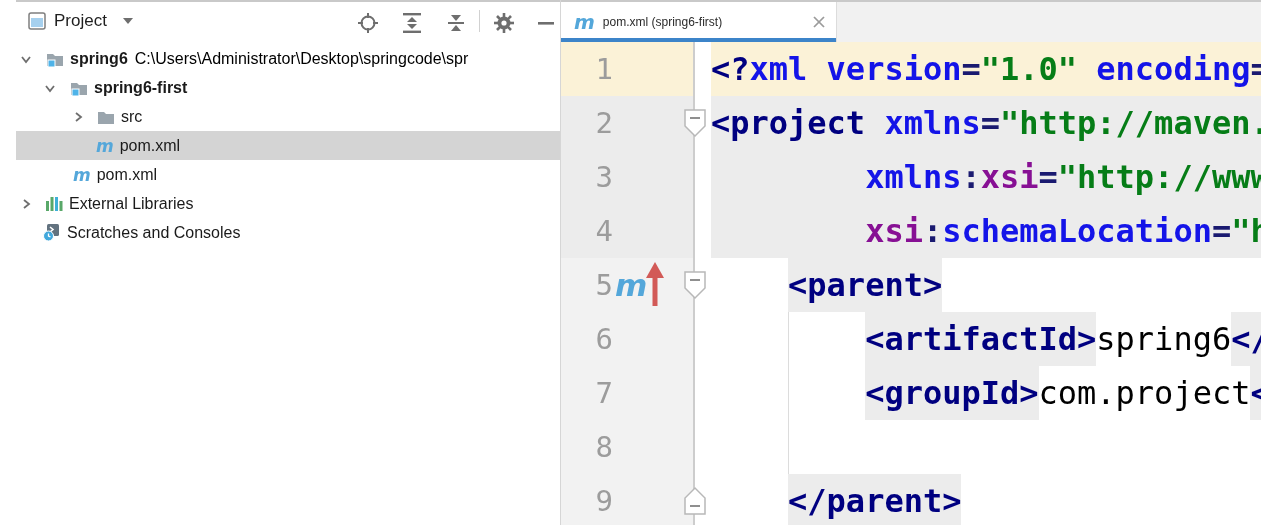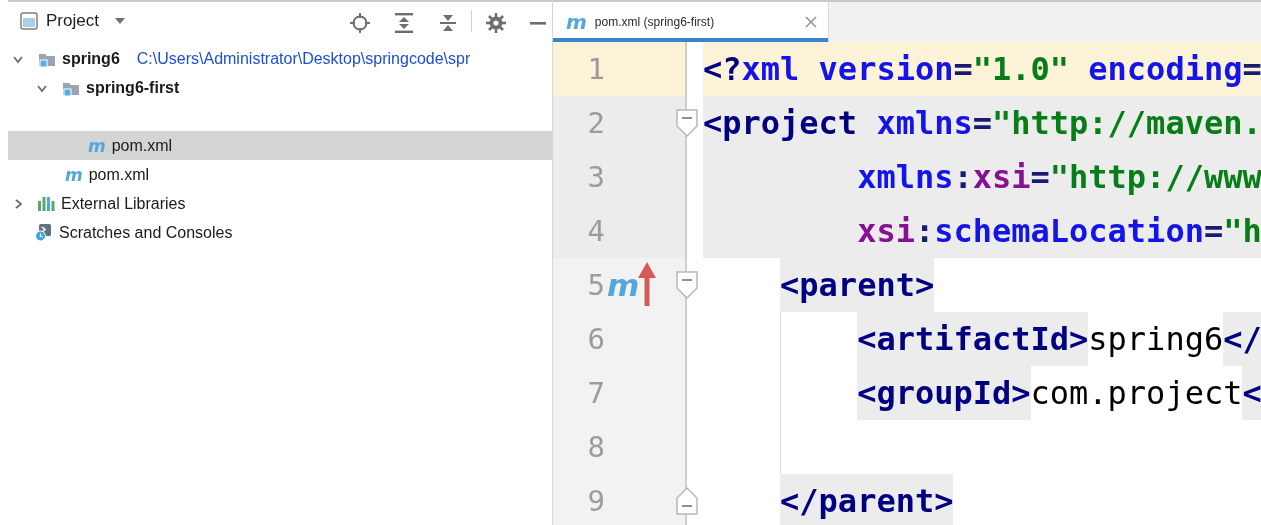--- a/index.html
+++ b/index.html
@@ -1,32 +1,32 @@
 <!DOCTYPE html>
 <html><head>
 <meta charset="utf-8">
 <style>
   html,body{margin:0;padding:0;width:1261px;height:525px;overflow:hidden;background:#fff;
     font-family:"Liberation Sans",sans-serif;-webkit-font-smoothing:antialiased;}
   .abs{position:absolute;}
-  #scene{position:absolute;top:0;left:8px;width:1161px;height:525px;}
+  #scene{position:absolute;top:0;left:16px;width:1161px;height:525px;}
   
   #topline{top:0;left:0;width:1261px;height:2px;background:#c9c9c9;}
   
   #panel{top:2px;left:0;width:544px;height:523px;background:#fff;}
   #panel-header{position:relative;height:38px;display:flex;align-items:center;}
   #panel-title{font-size:17px;color:#1e1e1e;margin-left:10px;}
   .toolbar-ic{position:absolute;top:9px;width:24px;height:24px;cursor:pointer;}
   #hdr-divider{position:absolute;top:8px;left:463px;width:1px;height:22px;background:#d1d1d1;}
   .tree-row{position:absolute;left:0;width:544px;height:29px;display:flex;align-items:center;
     font-size:16px;color:#1a1a1a;white-space:nowrap;overflow:hidden;}
   .tree-row.selected{background:#d4d4d4;}
   .tree-label{margin-left:6px;}
   .tree-label.b{font-weight:bold;}
-  .tree-path{margin-left:17px;color:#1d4ed8;}
+  .tree-path{margin-left:7px;color:#000000;}
   .mvn{font-family:"DejaVu Sans",sans-serif;font-style:italic;font-weight:bold;color:#54a7da;}
   .mvn.small{font-size:17px;line-height:16px;}
   
   #vsep{top:0;left:544px;width:1px;height:525px;background:#d6d6d6;}
   #tabbar{top:2px;left:545px;width:716px;height:40px;background:#f1f1f1;}
   #tab{top:2px;left:545px;width:275px;height:40px;background:#fff;display:flex;align-items:center;
     border-right:1px solid #dcdcdc;cursor:pointer;}
   #tab-underline{top:38px;left:545px;width:275px;height:4px;background:#3c84c9;}
   #tab-title{font-size:12px;color:#2b2b2b;margin-left:8px;}
   #tab .mvn{font-size:20px;margin-left:13px;}
@@ -122,20 +122,29 @@
       <svg style="margin-left:28px" width="12" height="12">
         <polyline points="2,4 6,9 10,4" fill="none" stroke="#6e6e6e" stroke-width="1.8"></polyline>
       </svg>
       <svg style="margin-left:14px" width="18" height="16">
         <path d="M1,3 h6 l2,2 h8 v10 h-16 z" fill="#9aa5ad"></path>
         <rect x="2" y="9" width="7" height="7" fill="#4fb3e8" stroke="#fff" stroke-width="1"></rect>
       </svg>
       <span class="tree-label b">spring6-first</span>
     </div>
 
+    <div class="tree-row" style="top:100px">
+      <svg style="margin-left:56px" width="12" height="12">
+        <polyline points="4,2 9,6 4,10" fill="none" stroke="#6e6e6e" stroke-width="1.8"></polyline>
+      </svg>
+      <svg style="margin-left:13px" width="18" height="16">
+        <path d="M1,3 h6 l2,2 h8 v10 h-16 z" fill="#9aa5ad"></path>
+      </svg>
+      <span class="tree-label">src</span>
+    </div>
 
     <div class="tree-row selected" style="top:129px">
       <span class="mvn small" style="margin-left:80px">m</span>
       <span class="tree-label">pom.xml</span>
     </div>
 
     <div class="tree-row" style="top:158px">
       <span class="mvn small" style="margin-left:57px">m</span>
       <span class="tree-label">pom.xml</span>
     </div>

